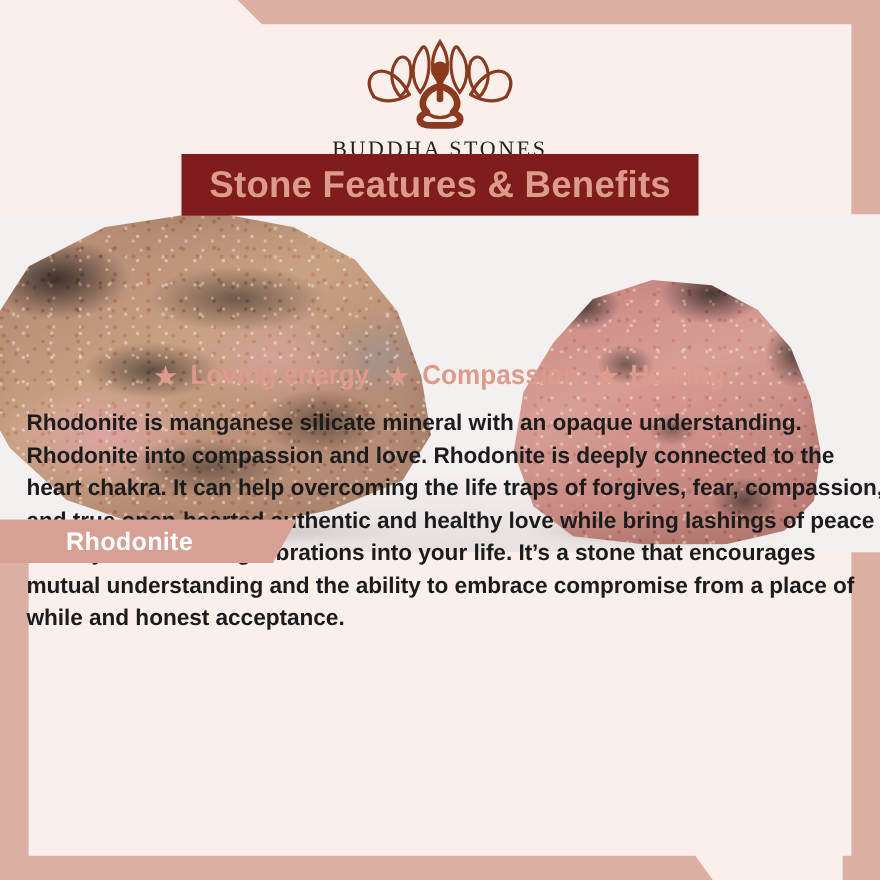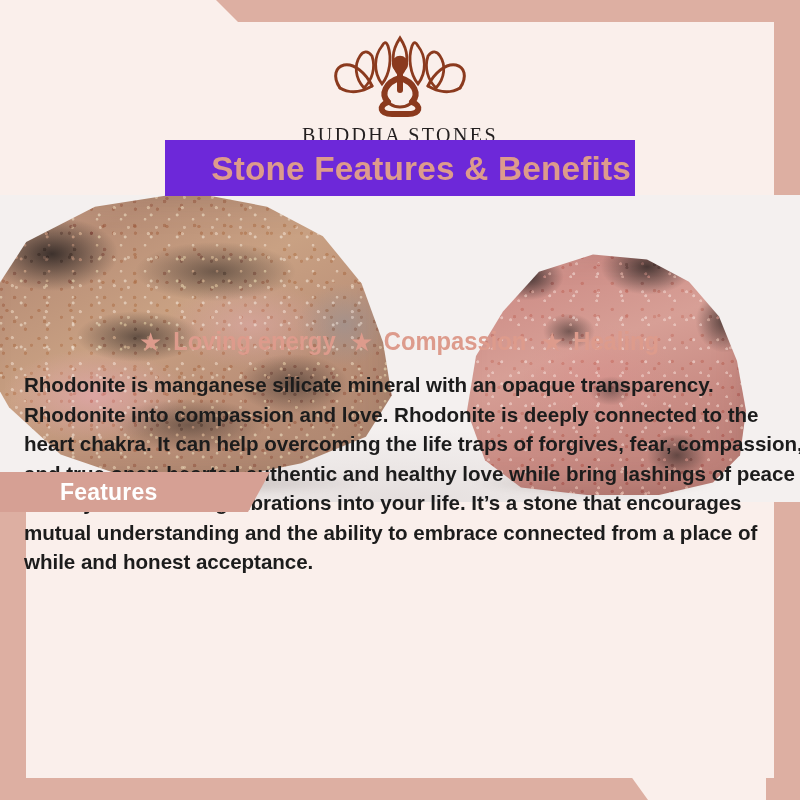--- a/index.html
+++ b/index.html
@@ -49,22 +49,22 @@
   .logo-mark{margin-top:10px;}
   .logo-text{
     margin-top:2px;
     font-family:"Liberation Serif", serif;
     font-size:20px;letter-spacing:2.4px;color:#231f20;font-weight:400;
   }
 
   
   .title-banner{
     position:absolute;left:139px;top:118px;width:470px;height:56px;
-    background:#6d28d9;
-    display:flex;align-items:center;justify-content:flex-end;
+    background:#7f1d1d;
+    display:flex;align-items:center;justify-content:center;
     z-index:5;
   }
   .title-banner-text{
     font-size:34px;font-weight:bold;color:#dd9b8c;
     font-family:"Liberation Sans", sans-serif;
     letter-spacing:.2px;transform:scaleX(.98);
     white-space:nowrap;
   }
 
   
@@ -245,42 +245,42 @@
       <div class="shadow" style="left:470px;width:250px;"></div>
       <div class="stone-l">
         <div class="stone-l-tex"></div>
       </div>
       <div class="stone-r">
         <div class="stone-r-tex"></div>
       </div>
     </div>
 
     <div class="stone-tag">
-      <span class="stone-tag-text">Features</span>
+      <span class="stone-tag-text">Rhodonite</span>
     </div>
 
     <div class="benefits">
       <div class="benefit">
         <span class="star">★</span>
         <span class="benefit-label">Loving energy</span>
       </div>
       <div class="benefit">
         <span class="star">★</span>
         <span class="benefit-label">Compassion</span>
       </div>
       <div class="benefit">
         <span class="star">★</span>
         <span class="benefit-label">Healing</span>
       </div>
     </div>
 
     <div class="body-text">
-      <span class="ln">Rhodonite is manganese silicate mineral with an opaque transparency.</span>
+      <span class="ln">Rhodonite is manganese silicate mineral with an opaque understanding.</span>
       <span class="ln">Rhodonite into compassion and love. Rhodonite is deeply connected to the</span>
       <span class="ln">heart chakra. It can help overcoming the life traps of forgives, fear, compassion,</span>
       <span class="ln">and true open-hearted authentic and healthy love while bring lashings of peace</span>
       <span class="ln">and layers of healing vibrations into your life. It’s a stone that encourages</span>
-      <span class="ln">mutual understanding and the ability to embrace connected from a place of</span>
+      <span class="ln">mutual understanding and the ability to embrace compromise from a place of</span>
       <span class="ln">while and honest acceptance.</span>
     </div>
 
   </div>
 </div>
 
 </body></html>

